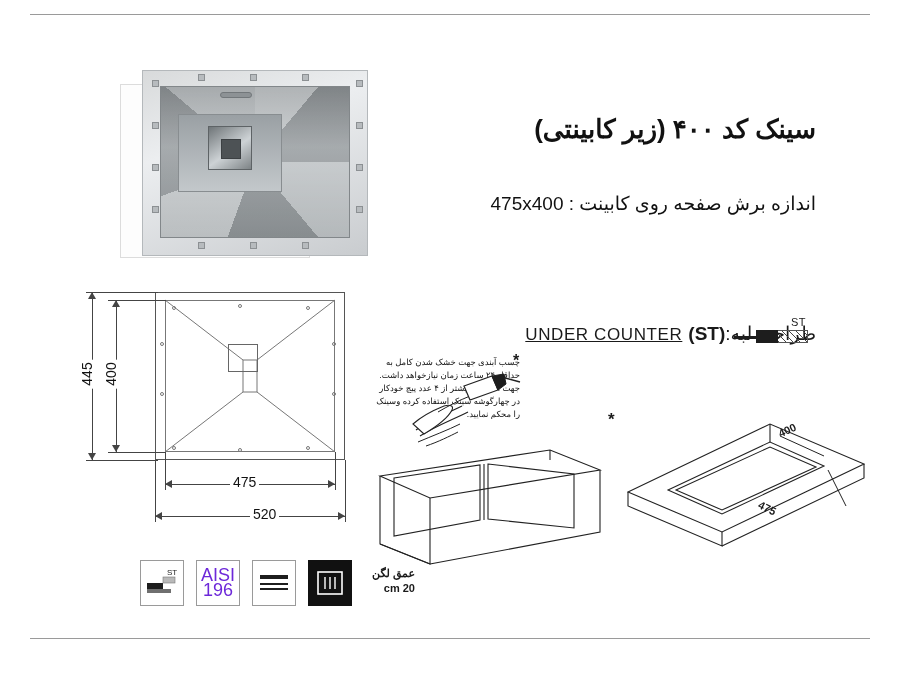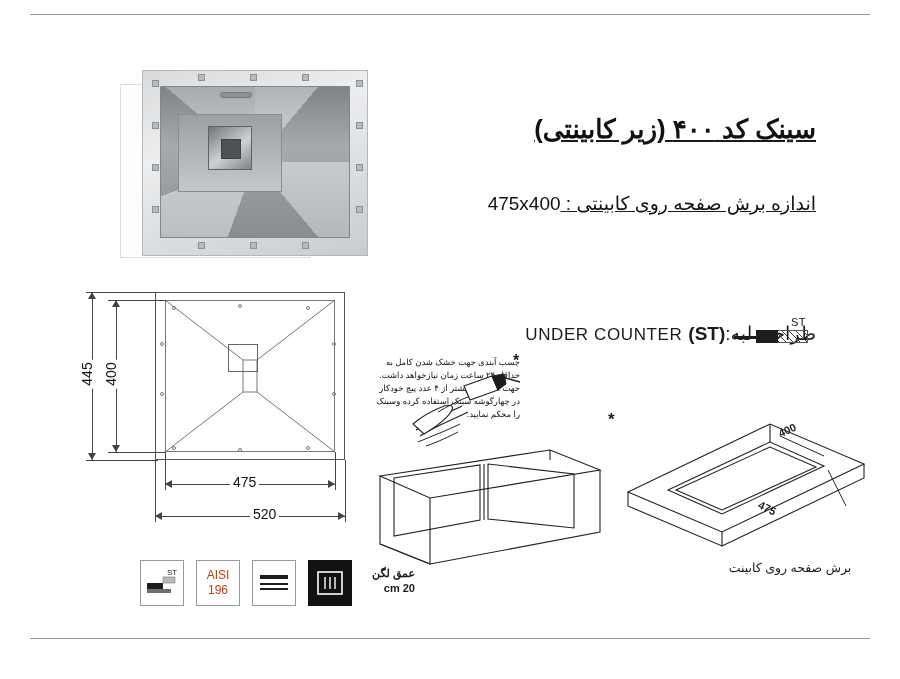--- a/index.html
+++ b/index.html
@@ -38,21 +38,20 @@
   }
 
   
   .spec-block {
     position: absolute;
     right: 84px;
     top: 112px;
     width: 420px;
     text-align: right;
     direction: rtl;
-    text-decoration: underline;
   }
   .spec-title {
     font-size: 26px;
     font-weight: bold;
     letter-spacing: 0px;
     line-height: 34px;
     margin-bottom: 40px;
     color: #111;
   }
   .spec-line {
@@ -79,20 +78,21 @@
     white-space: nowrap;
   }
   .edge-line b { font-weight: bold; }
   .under-counter {
     direction: ltr;
     unicode-bidi: embed;
     display: inline-block;
     font-size: 17px;
     letter-spacing: .6px;
     margin-right: 6px;
+    text-decoration: underline;
   }
 
   
   .st-badge {
     position: absolute;
     left: 728px;
     top: 318px;
     width: 80px;
     height: 26px;
   }
@@ -364,23 +364,23 @@
     border: 1px solid #9a9a9a;
     box-sizing: border-box;
     background: #fff;
   }
   .icon-box.dark { background: #111; border-color: #111; }
   .icon-aisi {
     position: absolute;
     text-align: center;
     width: 100%;
     top: 7px;
-    font-size: 12px;
+    font-size: 18px;
     line-height: 15px;
-    color: #c2410c;
+    color: #6d28d9;
   }
   .depth-label {
     position: absolute;
     left: 205px;
     top: 6px;
     width: 70px;
     direction: rtl;
     text-align: right;
     font-size: 11px;
     line-height: 15px;
@@ -420,21 +420,21 @@
     <div class="clip" style="left:130px; top:172px;"></div>
     <div class="clip" style="left:182px; top:172px;"></div>
   </div>
 
   <div class="spec-block">
     <div class="spec-title">سینک کد ۴۰۰ (زیر کابینتی)</div>
 
 
 
     <div class="spec-line">
-      <span>اندازه برش صفحه روی کابینتی :</span>
+      <span>اندازه برش صفحه روی کابینت :</span>
       <span class="lat spec-gap">475x400</span>
     </div>
   </div>
 
   <div class="edge-line">
     <span>طراحی لبه:</span><b>(ST)</b><span class="under-counter">UNDER COUNTER</span>
   </div>
 
   <div class="st-badge">
     <span class="st-label">ST</span>
@@ -534,21 +534,20 @@
       <path d="M56 84 L 150 41 L 196 61 L 102 104 Z"></path>
       <path d="M150 18 L 150 36"></path>
     </g>
     <g stroke="#222" stroke-width="1">
       <path d="M160 30 L 204 50"></path>
       <path d="M208 64 L 226 100"></path>
     </g>
   </svg>
   <div class="dim-small" style="left:778px; top:424px; transform:rotate(-24deg);">400</div>
   <div class="dim-small" style="left:758px; top:502px; transform:rotate(26deg);">475</div>
-  <div class="counter-caption">برش صفحه روی کابینت</div>
 
   <div class="icon-row">
 
     <div class="icon-box" style="left:0;">
       <svg width="42" height="44" viewBox="0 0 42 44">
         <rect x="6" y="22" width="16" height="6" fill="#1d1d1d"></rect>
         <rect x="6" y="28" width="24" height="4" fill="#6f6f6f"></rect>
         <rect x="22" y="16" width="12" height="6" fill="#b9b9b9" stroke="#777" stroke-width=".6"></rect>
         <text x="26" y="14" font-size="8" font-family="Liberation Sans" fill="#222">ST</text>
       </svg>

